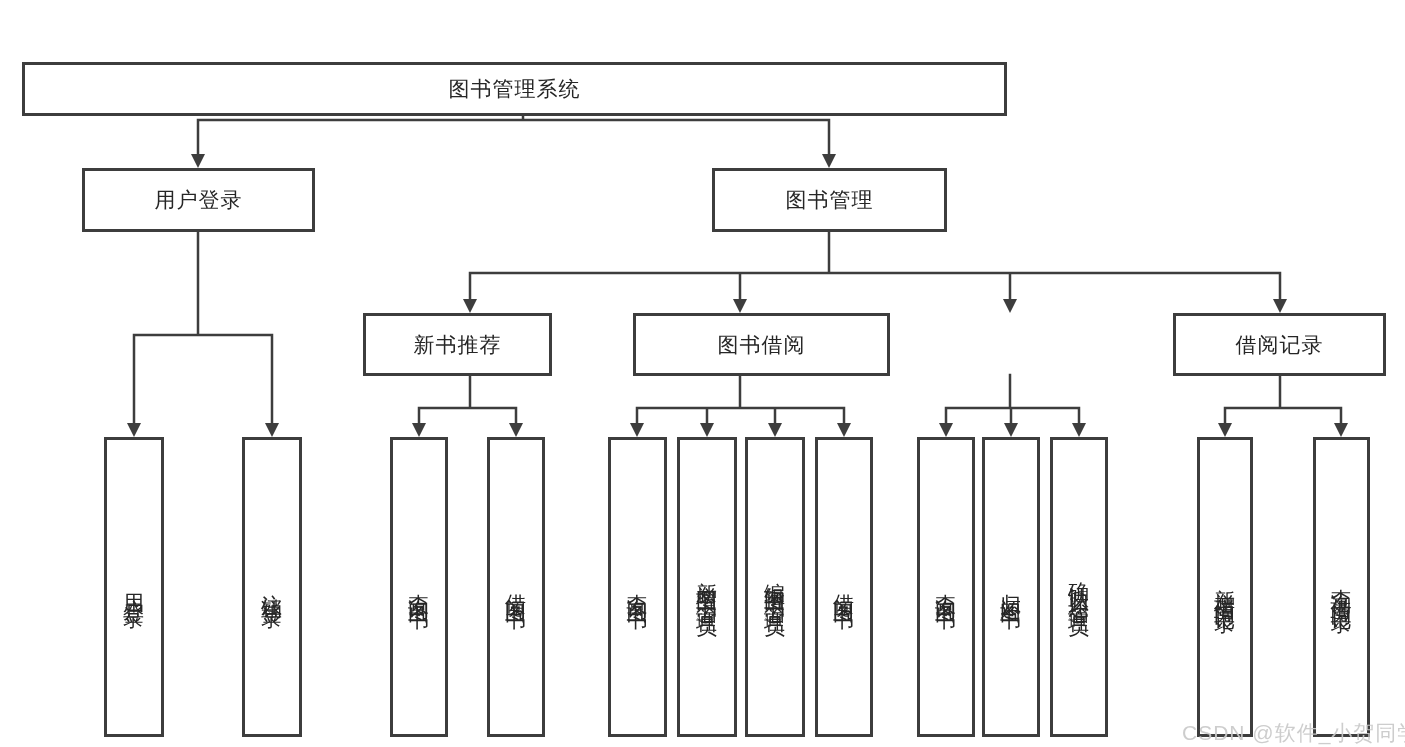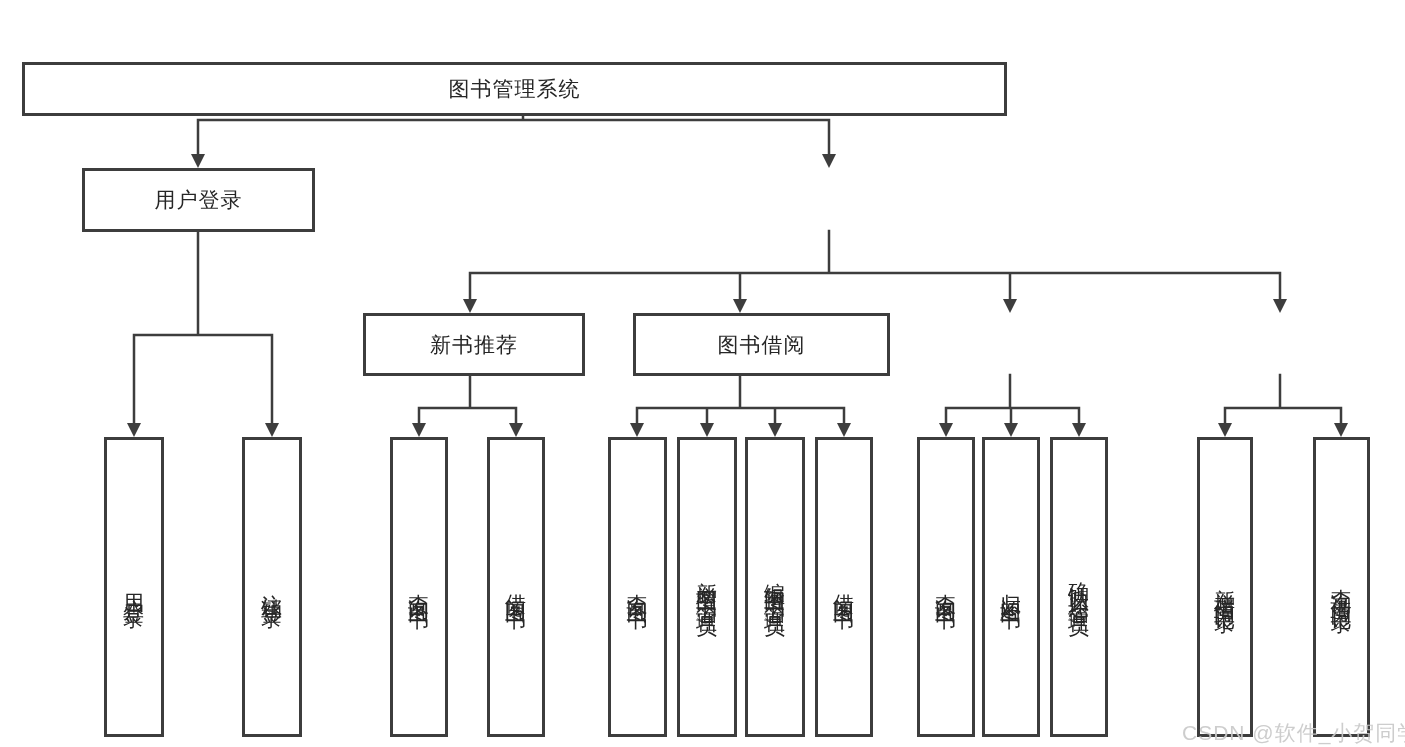--- a/index.html
+++ b/index.html
@@ -32,21 +32,21 @@
     color: #262626;
     font-size: 21px;
     z-index: 2;
     letter-spacing: 1px;
     white-space: nowrap;
   }
   .root  { left: 22px;  top: 14px;  width: 985px; height: 54px; margin-top: 48px; }
   .lvl2a { left: 82px;  top: 168px; width: 233px;  height: 64px; }
   .lvl2b { left: 712px; top: 168px; width: 235px;  height: 64px; }
   .lvl3  { top: 313px; height: 63px; }
-  .m0 { left: 363px;  width: 222px; }
+  .m0 { left: 363px;  width: 189px; }
   .m1 { left: 633px;  width: 257px; }
   .m2 { left: 903px;  width: 215px; }
   .m3 { left: 1173px; width: 213px; }
   .leaf {
     top: 437px;
     height: 300px;
     border-width: 3px;
     font-size: 21px;
     letter-spacing: 0;
   }
@@ -106,26 +106,32 @@
     </g>
   </svg>
 
   <div class="box root">
     <span>图书管理系统</span>
   </div>
 
   <div class="box lvl2a">
     <span>用户登录</span>
   </div>
+  <div class="box lvl2b">
+    <span>图书管理</span>
+  </div>
 
   <div class="box lvl3 m0">
     <span>新书推荐</span>
   </div>
   <div class="box lvl3 m1">
     <span>图书借阅</span>
+  </div>
+  <div class="box lvl3 m3">
+    <span>借阅记录</span>
   </div>
 
   <div class="box leaf" style="left:104px;width:60px;">
     <span class="vtext">用户登录</span>
   </div>
   <div class="box leaf" style="left:242px;width:60px;">
     <span class="vtext">注销登录</span>
   </div>
   <div class="box leaf" style="left:390px;width:58px;">
     <span class="vtext">查询图书</span>

